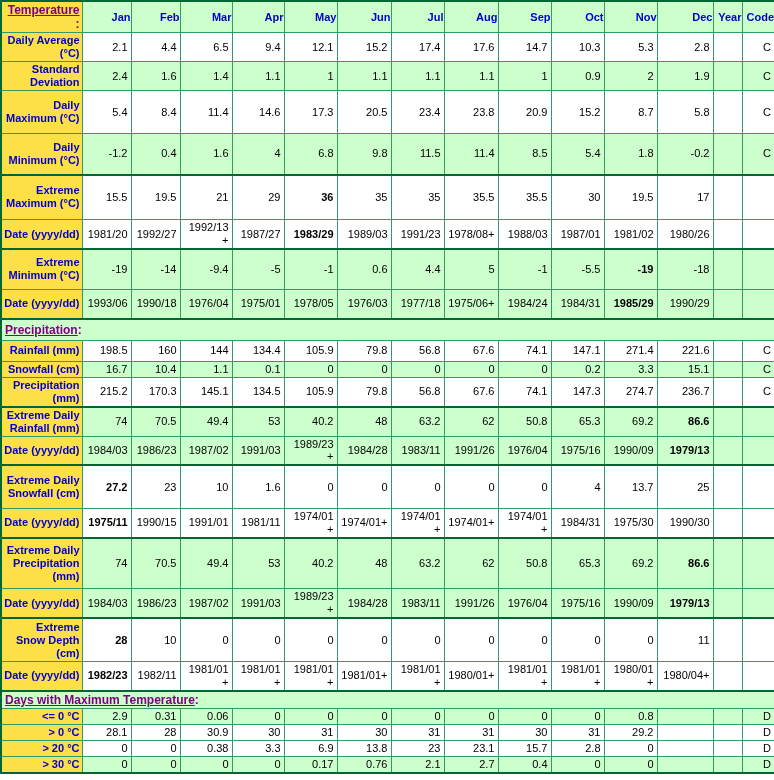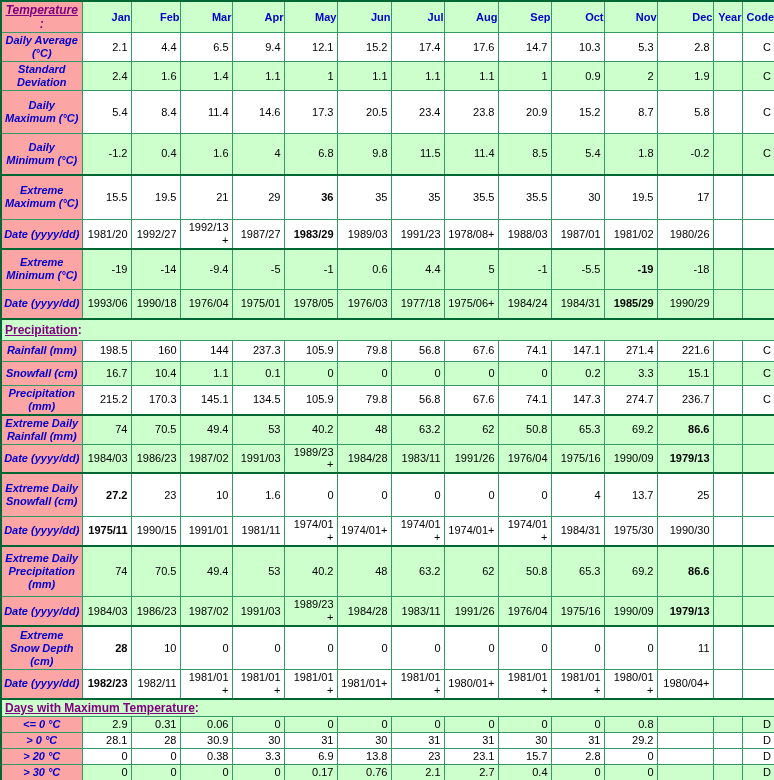--- a/index.html
+++ b/index.html
@@ -1,19 +1,19 @@
 <!DOCTYPE html>
 <html><head>
 <meta charset="utf-8">
 <style>
   html,body{margin:0;padding:0;background:#ffffff;}
   body{width:774px;font-family:"Liberation Sans",sans-serif;}
   table.climate{border-collapse:collapse;table-layout:fixed;width:774px;border:2px solid #006633;background:#ffffff;}
   td{border:1px solid #339966;font-size:11px;line-height:1.18;vertical-align:middle;overflow:hidden;word-wrap:break-word;}
-  td.lbl{background:#fca5a5;color:#0000cc;font-weight:bold;text-align:center;padding:1px 2px;font-style:italic;}
+  td.lbl{background:#fde047;color:#0000cc;font-weight:bold;text-align:right;padding:1px 2px;}
   td.colhead{background:#ccffcc;color:#0000cc;font-weight:bold;text-align:right;padding:1px 0;}
   td.num{text-align:right;padding:1px 3px;color:#000000;background:#ffffff;}
   tr.shaded td.num{background:#ccffcc;}
   td.b{font-weight:bold;}
   td.section{background:#ccffcc;text-align:left;padding:1px 3px;}
   .seclink{color:#800080;font-weight:bold;font-size:12px;text-decoration:underline;cursor:pointer;}
   .secsuffix{color:#800080;font-weight:bold;font-size:12px;text-decoration:none;}
   tr.group td{border-top:2px solid #006633;}
 </style>
 </head>
@@ -192,33 +192,33 @@
         <td class="num"></td>
       </tr>
       <tr class="group" style="height: 21px;">
         <td class="section" colspan="15"><span class="seclink">Precipitation</span><span class="secsuffix">:</span></td>
       </tr>
       <tr style="height: 21px;">
         <td class="lbl">Rainfall (mm)</td>
         <td class="num">198.5</td>
         <td class="num">160</td>
         <td class="num">144</td>
-        <td class="num">237.3</td>
+        <td class="num">134.4</td>
         <td class="num">105.9</td>
         <td class="num">79.8</td>
         <td class="num">56.8</td>
         <td class="num">67.6</td>
         <td class="num">74.1</td>
         <td class="num">147.1</td>
         <td class="num">271.4</td>
         <td class="num">221.6</td>
         <td class="num"></td>
         <td class="num">C</td>
       </tr>
-      <tr class="shaded" style="height: 24px;">
+      <tr class="shaded" style="height: 16px;">
         <td class="lbl">Snowfall (cm)</td>
         <td class="num">16.7</td>
         <td class="num">10.4</td>
         <td class="num">1.1</td>
         <td class="num">0.1</td>
         <td class="num">0</td>
         <td class="num">0</td>
         <td class="num">0</td>
         <td class="num">0</td>
         <td class="num">0</td>

